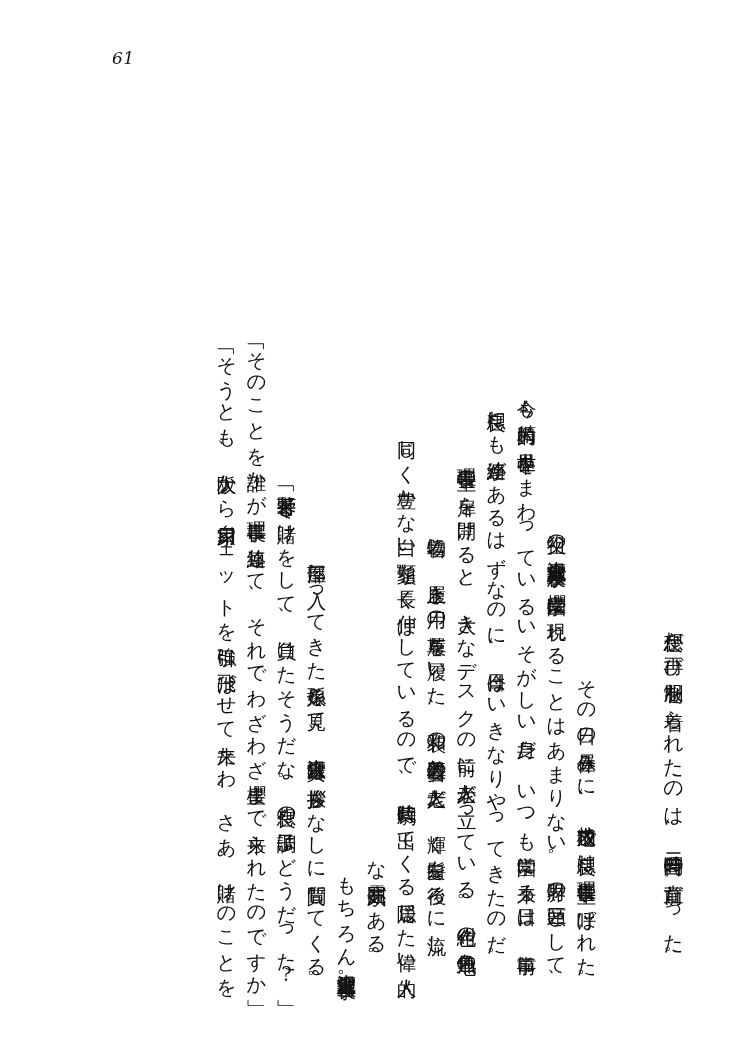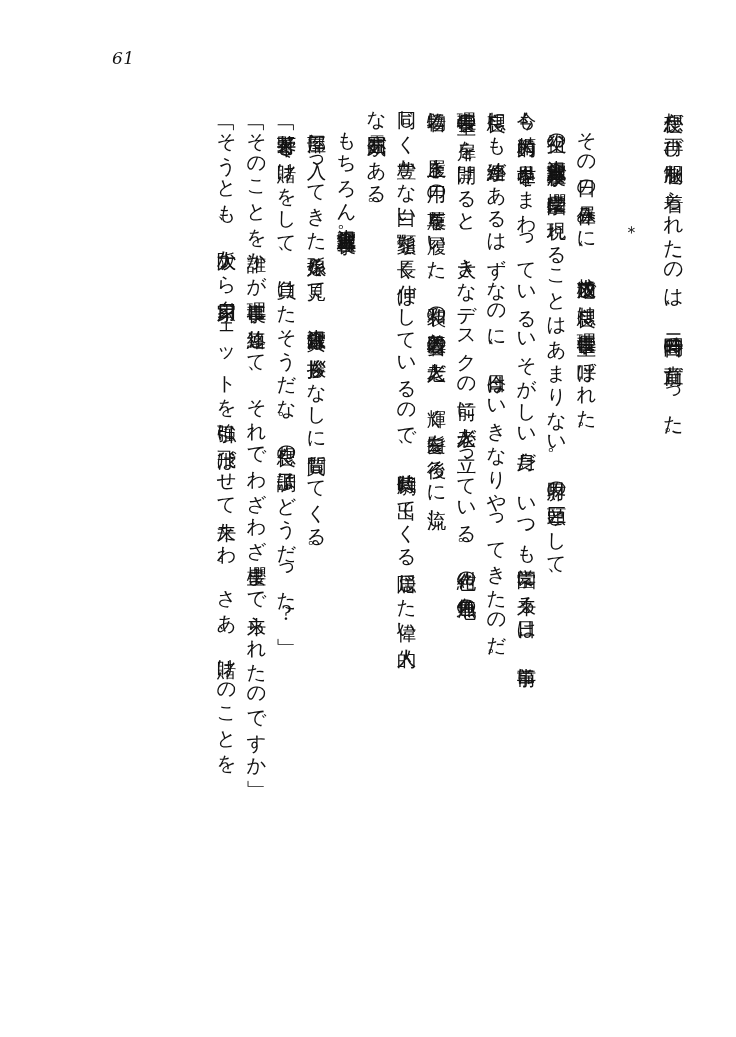--- a/index.html
+++ b/index.html
@@ -13,20 +13,21 @@
     overflow: hidden;
     font-family: "DejaVu Serif", serif;
     color: #1a1a1a;
   }
 
   .page {
     position: relative;
     width: 736px;
     height: 1037px;
     background: #ffffff;
+    text-align: right;
   }
 
   
   .page-number {
     position: absolute;
     top: 48px;
     left: 112px;
     font-family: "DejaVu Serif", serif;
     font-style: italic;
     font-size: 17px;

